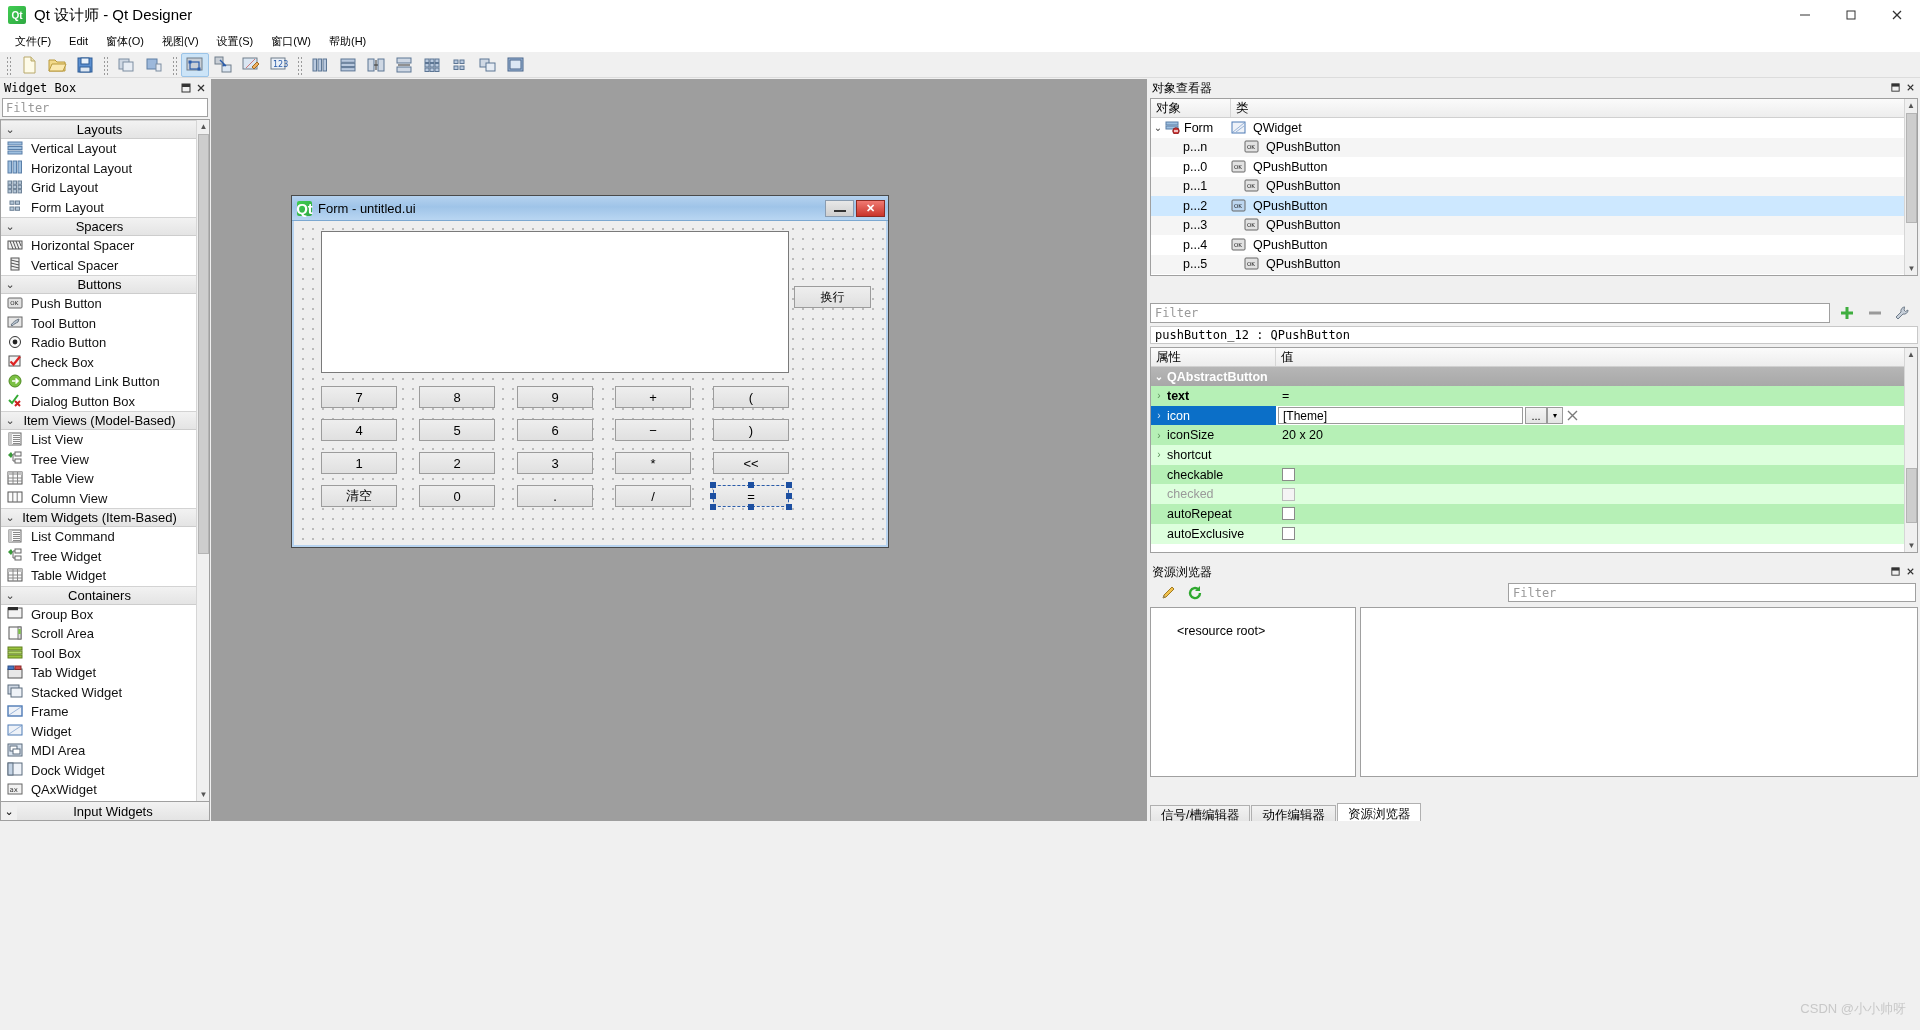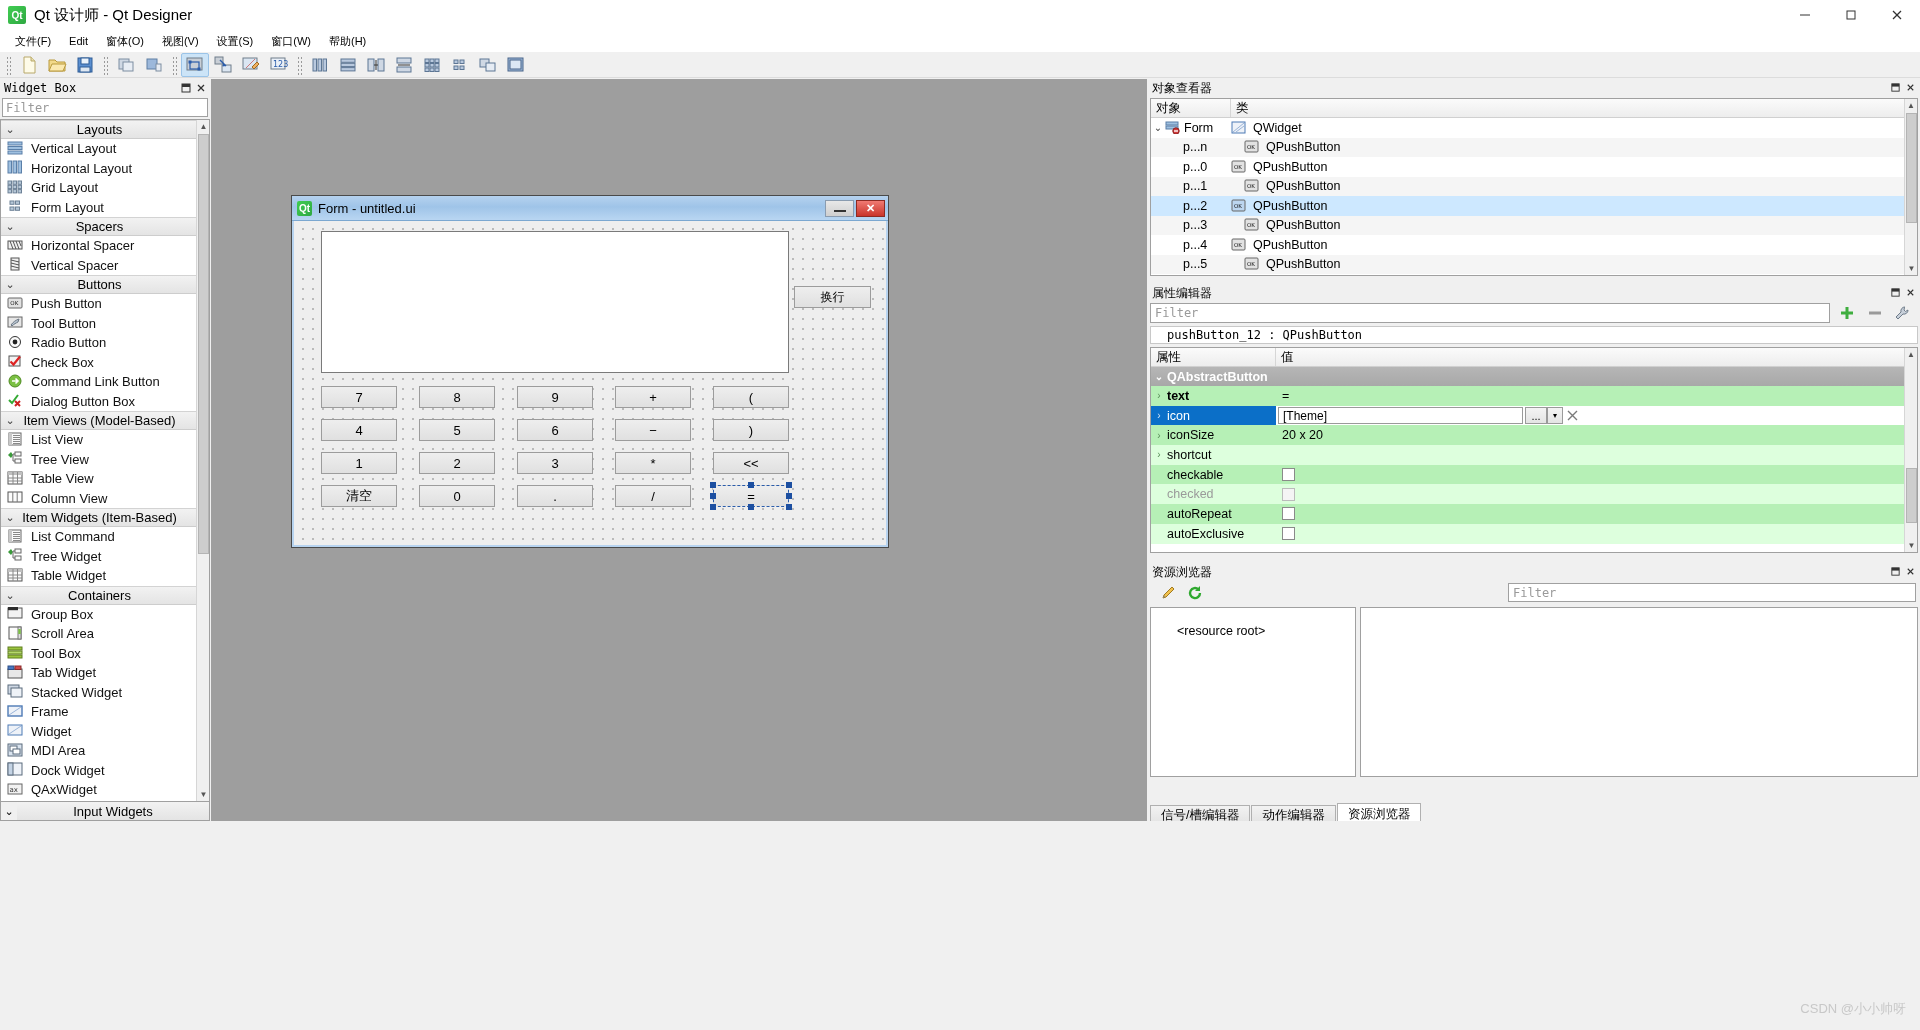--- a/index.html
+++ b/index.html
@@ -117,21 +117,21 @@
     border: 1px solid #4a4a4a;
     box-shadow: 0 0 0 0 rgba(0,0,0,0);
   }
   #form-titlebar {
     height: 25px; background: linear-gradient(#b5d2ef,#9fc4e8 45%,#b9d6f2);
     border-bottom: 1px solid #7ba7d0;
     display: flex; align-items: center; padding-left: 5px; position: relative;
   }
   #form-titlebar .qt-ico {
     width: 15px; height: 15px; background: linear-gradient(135deg,#41cd52,#2fa842);
-    border-radius: 2px; color:#fff; font-size: 10px; font-weight: bold;
+    border-radius: 2px; color:#fff; font-size: 15px; font-weight: bold;
     display:flex; align-items:center; justify-content:center; margin-right: 6px;
   }
   #form-titlebar .ftitle { font-size: 13px; color: #000; }
   #form-titlebar .fbtns { margin-left: auto; display: flex; align-items: center; padding-right: 3px; }
   #form-titlebar .fmin {
     width: 29px; height: 17px; background: linear-gradient(#e8e8e8,#cfcfcf);
     border: 1px solid #8a9cb0; margin-right: 2px; position: relative;
   }
   #form-titlebar .fmin::after {
     content: ""; position: absolute; left: 8px; bottom: 4px; width: 12px; height: 2px; background: #333;
@@ -217,21 +217,21 @@
   .oi-scroll .arr.b { position: absolute; bottom: 0; width: 13px; }
   .oi-scroll .th { position:absolute; left:1px; width:11px; top: 14px; height: 110px; background:#cdcdcd; border:1px solid #b4b4b4; }
 
   
   #propeditor { position: absolute; left: 0; top: 205px; width: 772px; height: 272px; }
   #pe-filter { position: absolute; left: 2px; top: 19px; width: 680px; height: 20px;
     background: #fff; border: 1px solid #a0a0a0; display: flex; align-items: center; padding-left: 4px;
     font-family: "DejaVu Sans Mono", monospace; font-size: 12px; color: #9a9a9a; }
   .pe-tool { position: absolute; top: 19px; width: 26px; height: 20px; display:flex; align-items:center; justify-content:center; }
   #pe-objname { position: absolute; left: 2px; top: 42px; width: 768px; height: 18px;
-    background: #fff; border: 1px solid #c8c8c8; display: flex; align-items: center; padding-left: 16px;
+    background: #fff; border: 1px solid #c8c8c8; display: flex; align-items: center; padding-left: 4px;
     font-family: "DejaVu Sans Mono", monospace; font-size: 12px; color: #000; }
   #pe-table { position: absolute; left: 2px; top: 63px; width: 768px; height: 206px;
     background: #fff; border: 1px solid #a0a0a0; overflow: hidden; }
   .pe-head { height: 19px; display: flex; background: linear-gradient(#fbfbfb,#ededed);
     border-bottom: 1px solid #d0d0d0; font-size: 12.5px; }
   .pe-head .c1 { width: 125px; padding-left: 5px; display:flex; align-items:center; border-right: 1px solid #d6d6d6; }
   .pe-head .c2 { flex:1 1 auto; padding-left: 5px; display:flex; align-items:center; }
   .pe-group { height: 19px; background: linear-gradient(#b6b6b6,#a8a8a8); display: flex; align-items: center;
     font-size: 12.5px; font-weight: bold; color: #fff; }
   .pe-group .chev { width: 16px; text-align:center; font-size: 10px; }
@@ -990,37 +990,20 @@
           </div>
         <div class="oi-scroll">
           <div class="arr">▲</div>
           <div class="th"></div>
           <div class="arr b">▼</div>
         </div>
       </div>
     </div>
 
     <div id="propeditor">
-      <div class="rdock-title">
-        <span class="rt-label">属性编辑器</span>
-        <span class="rt-btns">
-          <span class="rt-btn">
-            <svg width="11" height="11" viewBox="0 0 12 12">
-                <rect x="2" y="2" width="8" height="8" fill="none" stroke="#333"></rect>
-                <rect x="2" y="2" width="8" height="3" fill="#333"></rect>
-              </svg>
-          </span>
-          <span class="rt-btn">
-            <svg width="11" height="11" viewBox="0 0 12 12">
-                <line x1="3" y1="3" x2="9" y2="9" stroke="#333" stroke-width="1.2"></line>
-                <line x1="9" y1="3" x2="3" y2="9" stroke="#333" stroke-width="1.2"></line>
-              </svg>
-          </span>
-        </span>
-      </div>
       <div id="pe-filter">Filter</div>
       <div class="pe-tool" style="left:686px">
         <svg width="16" height="16" viewBox="0 0 16 16">
             <rect x="6.5" y="2" width="3" height="12" fill="#3fae3f"></rect>
             <rect x="2" y="6.5" width="12" height="3" fill="#3fae3f"></rect>
           </svg>
       </div>
       <div class="pe-tool" style="left:714px">
         <svg width="16" height="16" viewBox="0 0 16 16">
             <rect x="2" y="6.5" width="12" height="3" fill="#9a9a9a"></rect>

